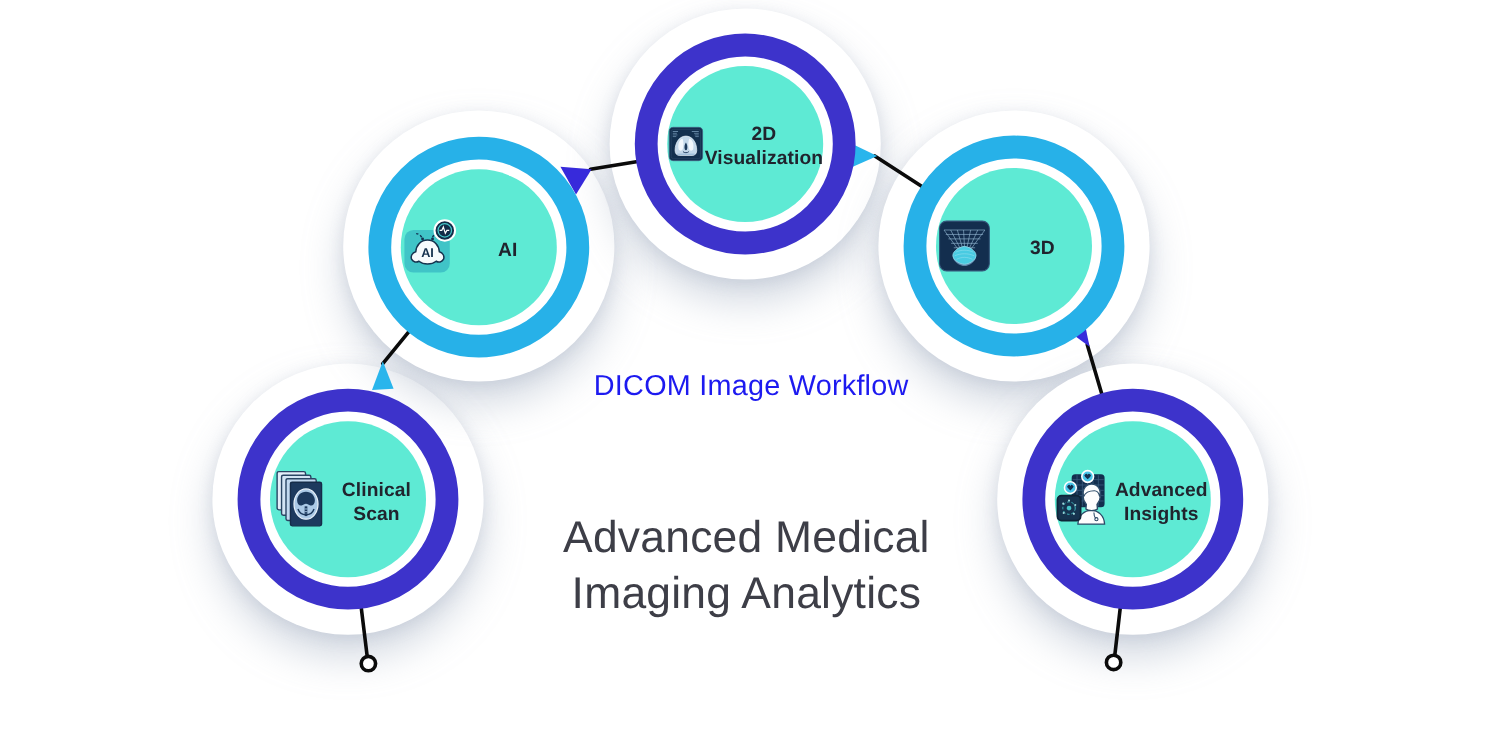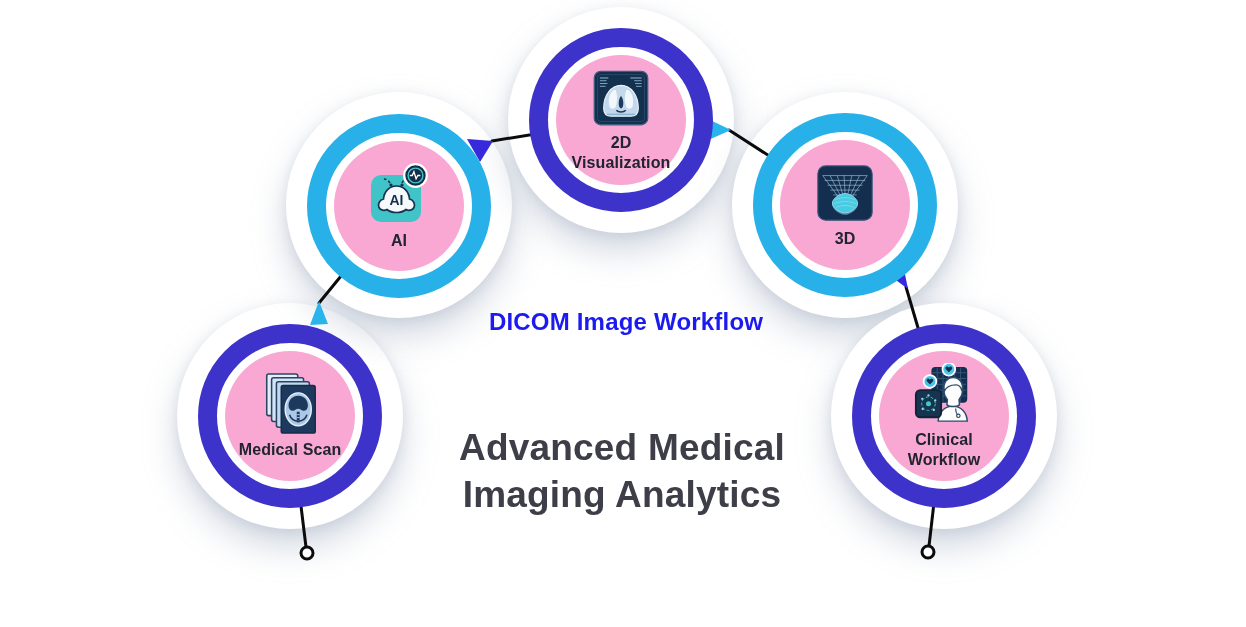--- a/index.html
+++ b/index.html
@@ -13,33 +13,33 @@
     z-index:1;
   }
   .connections{position:absolute;left:0;top:0;z-index:2;}
   .node{
     position:absolute;width:146px;height:146px;border-radius:50%;
     border:19px solid #3d33cb;background:#ffffff;z-index:3;
   }
   .node.cyan{border-color:#27b1e8;}
   .node .disc{
     position:absolute;left:8px;top:8px;width:130px;height:130px;border-radius:50%;
-    background:#f9a8d4;display:flex;flex-direction:column;align-items:center;justify-content:center;
+    background:#5eead4;display:flex;flex-direction:row;align-items:center;justify-content:center;
   }
   .node-label{
     margin-top:5px;width:108px;text-align:center;font-size:16px;font-weight:600;
     line-height:20px;color:#20242e;letter-spacing:0.1px;
   }
   .flow-title{
     position:absolute;left:486px;top:306px;width:280px;text-align:center;z-index:4;
-    font-size:24px;font-weight:bold;line-height:32px;color:#1d1af0;letter-spacing:0.2px;
+    font-size:24px;font-weight:normal;line-height:32px;color:#1d1af0;letter-spacing:0.2px;
   }
   .main-title{
     position:absolute;left:441px;top:424px;width:362px;text-align:center;z-index:4;
-    font-size:37px;font-weight:700;line-height:47px;color:#3d3e47;letter-spacing:0.2px;
+    font-size:37px;font-weight:400;line-height:47px;color:#3d3e47;letter-spacing:0.2px;
   }
   .icon{display:block;}
 </style>
 </head>
 <body>
 
 <div class="canvas">
 
   <div class="halo" style="left:177px;top:303px;"></div>
   <div class="halo" style="left:286px;top:92px;"></div>
@@ -76,21 +76,21 @@
         <ellipse cx="40.5" cy="37.5" rx="13.5" ry="17" fill="#abc9e6" stroke="#e7f0f9" stroke-width="1.4"></ellipse>
         <path d="M40.5,23.5 C34.5,23.5 30.5,28 30.5,33.5 C30.5,37.5 33,39.5 35.5,39 C37.5,38.6 38.5,37 40.5,37 C42.5,37 43.5,38.6 45.5,39 C48,39.5 50.5,37.5 50.5,33.5 C50.5,28 46.5,23.5 40.5,23.5 Z" fill="#1d3a5e"></path>
         <rect x="39" y="40" width="3" height="11" fill="#1d3a5e"></rect>
         <g stroke="#abc9e6" stroke-width="1">
             <line x1="39" y1="43" x2="42" y2="43"></line>
             <line x1="39" y1="46" x2="42" y2="46"></line>
             <line x1="39" y1="49" x2="42" y2="49"></line>
           </g>
         <path d="M31.5,43 C33,47.5 36.5,49.5 40.5,49.5 C44.5,49.5 48,47.5 49.5,43" fill="none" stroke="#1d3a5e" stroke-width="1.6"></path>
       </svg>
-      <div class="node-label">Medical Scan</div>
+      <div class="node-label">Clinical Scan</div>
     </div>
   </div>
 
   <div class="node cyan" style="left:307px;top:114px;">
     <div class="disc">
       <svg class="icon" width="64" height="64" viewBox="0 0 64 64">
         <rect x="4" y="13" width="50" height="47" rx="10" fill="#40c4c7"></rect>
         <path d="M23,21 C21,18 19,17 16.5,17" stroke="#123050" stroke-width="1.6" fill="none" stroke-dasharray="2.5 2.5"></path>
         <path d="M35,21 C37,17 39.5,15 42.5,15" stroke="#123050" stroke-width="1.6" fill="none" stroke-dasharray="2.5 2.5"></path>
         <circle cx="24" cy="23" r="1.6" fill="#123050"></circle>
@@ -188,20 +188,20 @@
         <circle cx="46.8" cy="54.5" r="1.8" fill="none" stroke="#2c4a68" stroke-width="1.2"></circle>
         <rect x="3" y="28" width="26" height="28" rx="4.5" fill="#16334f" stroke="#0e2438" stroke-width="2"></rect>
         <circle cx="16" cy="42" r="7" fill="none" stroke="#45c6c9" stroke-width="1" stroke-dasharray="3 2"></circle>
         <circle cx="16" cy="42" r="2.6" fill="#45c6c9"></circle>
         <circle cx="16" cy="33.5" r="1.2" fill="#9fd9db"></circle>
           <circle cx="23" cy="38.5" r="1.2" fill="#9fd9db"></circle>
         <circle cx="21.5" cy="48.5" r="1.2" fill="#9fd9db"></circle>
           <circle cx="10" cy="47.5" r="1.2" fill="#9fd9db"></circle>
         <circle cx="9.5" cy="37" r="1.2" fill="#9fd9db"></circle>
       </svg>
-      <div class="node-label">Clinical Workflow</div>
+      <div class="node-label">Advanced Insights</div>
     </div>
   </div>
 
   <div class="flow-title">DICOM Image Workflow</div>
   <div class="main-title">Advanced Medical Imaging Analytics</div>
 
 </div>
 
 </body></html>

